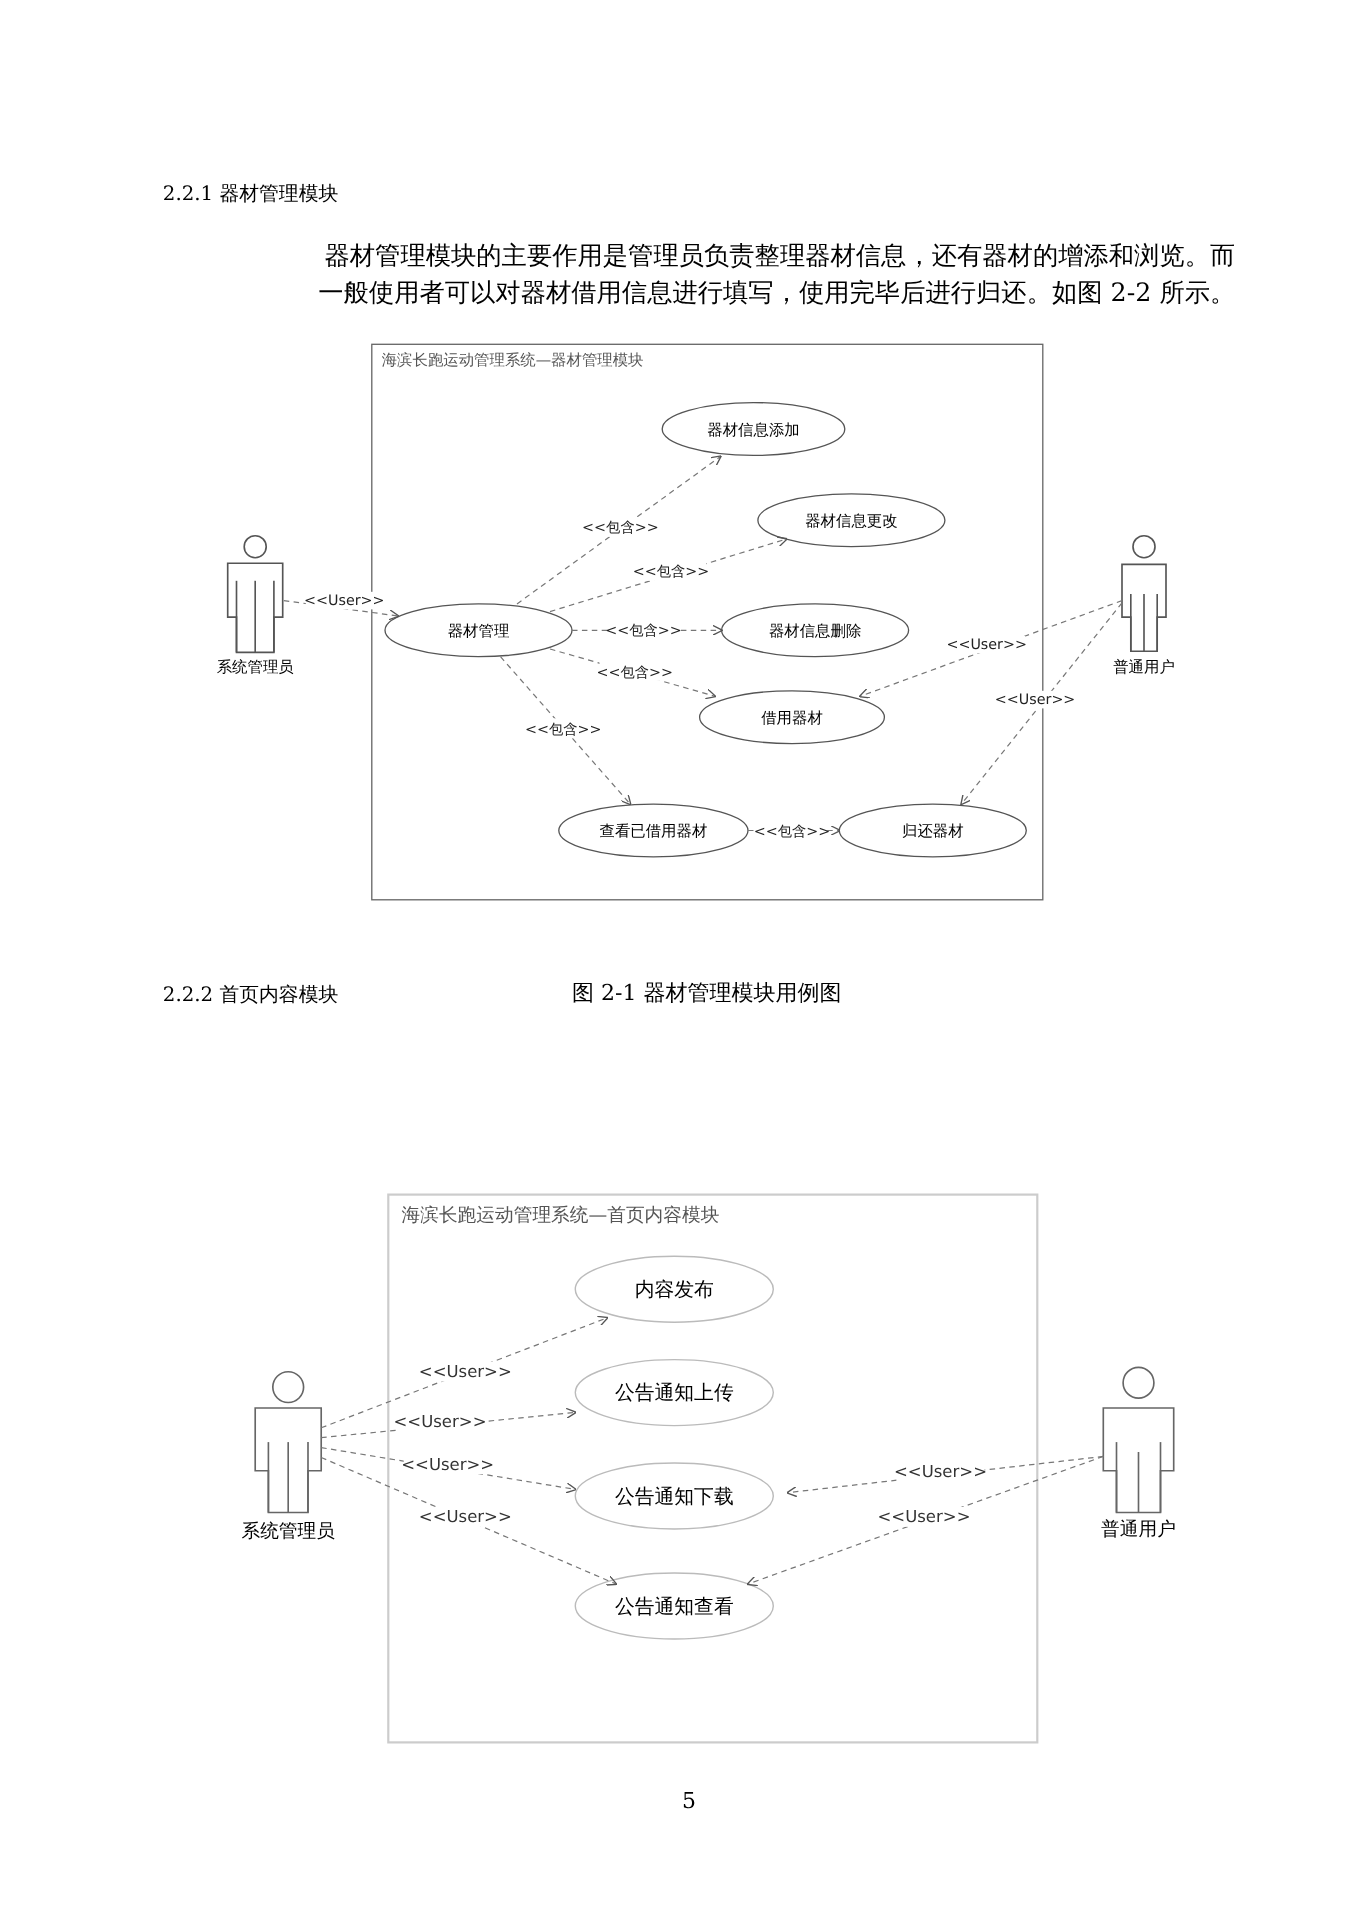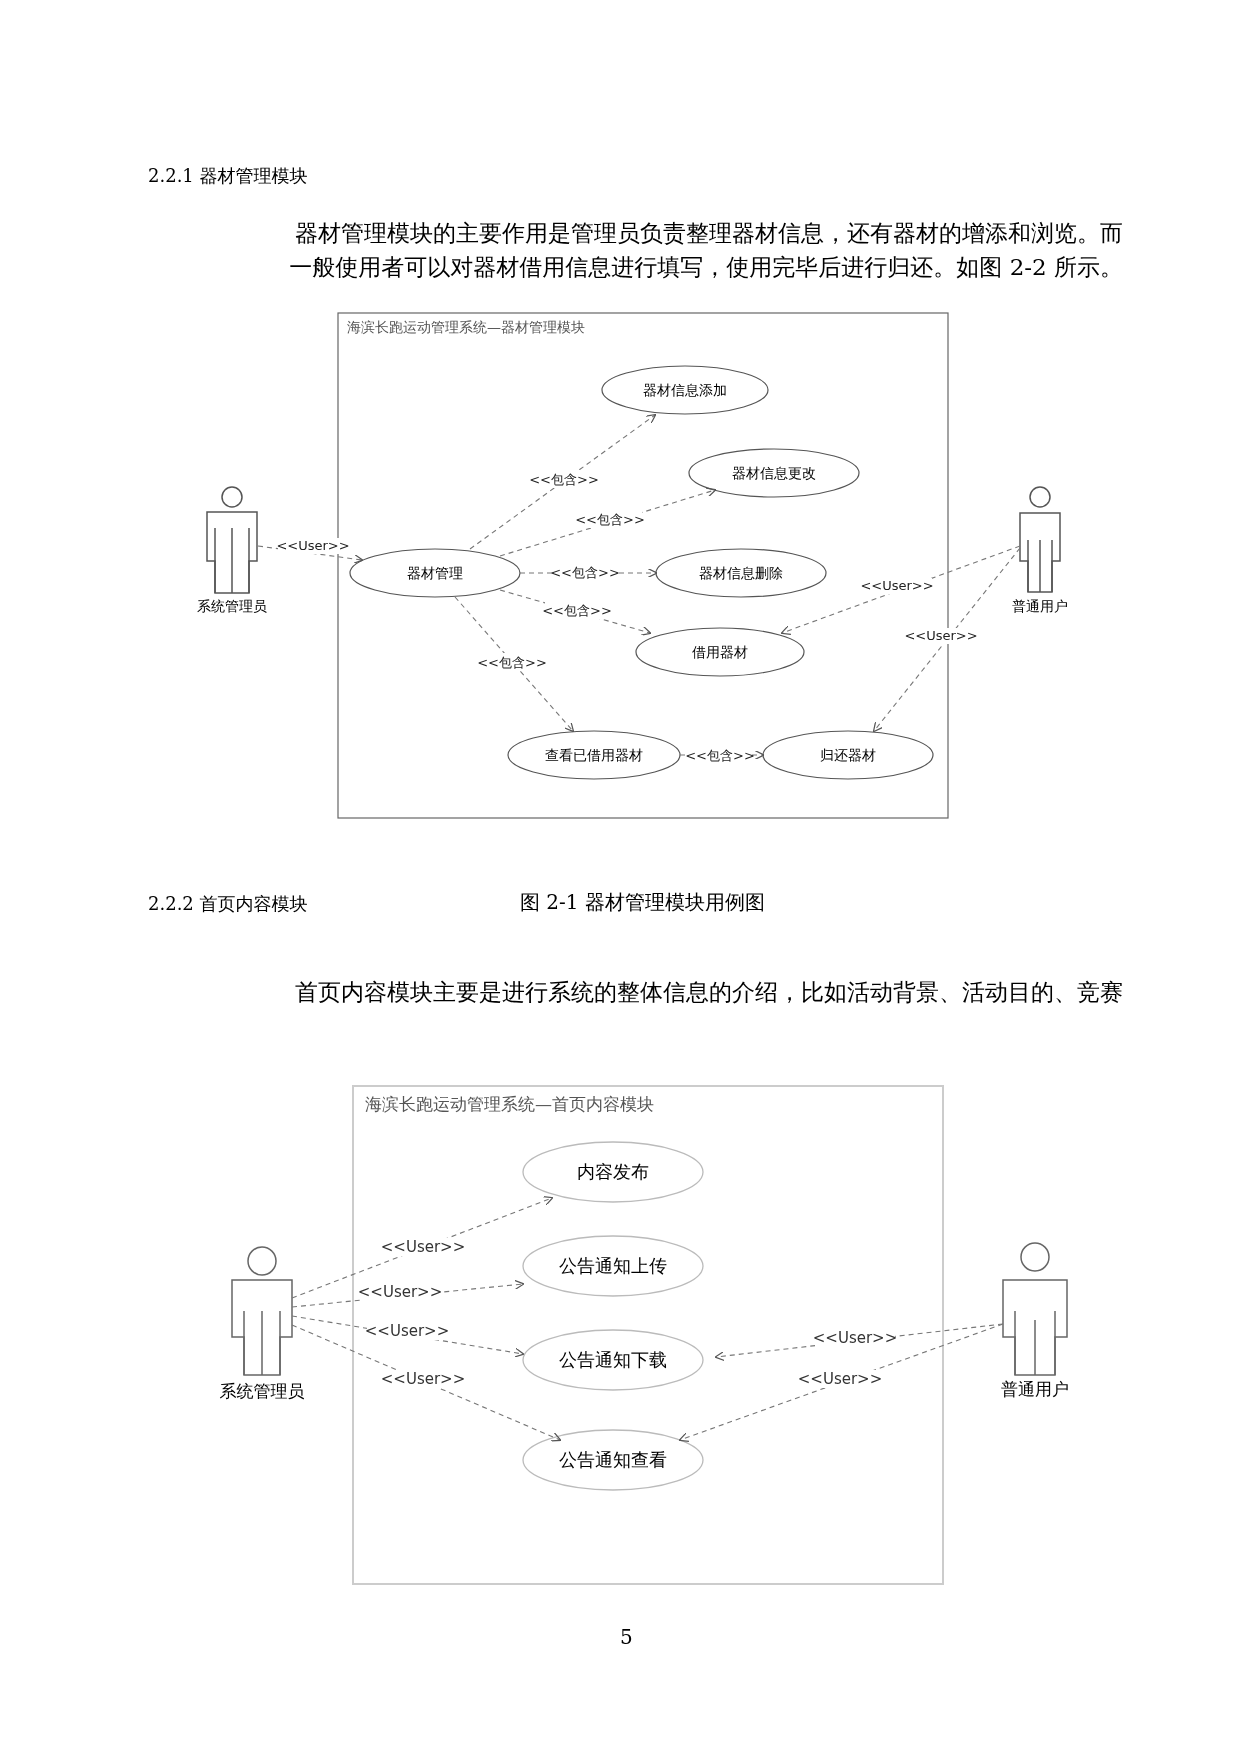--- a/index.html
+++ b/index.html
@@ -157,16 +157,15 @@
     <text x="855" y="1343">&lt;&lt;User&gt;&gt;</text>
     <rect x="800" y="1370" width="80" height="18" fill="#fff"></rect>
     <text x="840" y="1384">&lt;&lt;User&gt;&gt;</text>
   </g>
 </svg>
 
 <div class="abs caption" style="left:520px; top:844px;margin-top:45px;">图 2-1  器材管理模块用例图</div>
 
 <div class="abs heading" style="top:892px;">2.2.2  首页内容模块</div>
 <div class="abs para" style="top:975px;">
-  <div><span class="indent"></span><span>首页内容模块主要是进行系统的整体信息的介绍，比如活动背景、活动目的、竞赛</span></div>
 </div>
 
 <div class="abs pagenum">5</div>
 
 </body></html>

